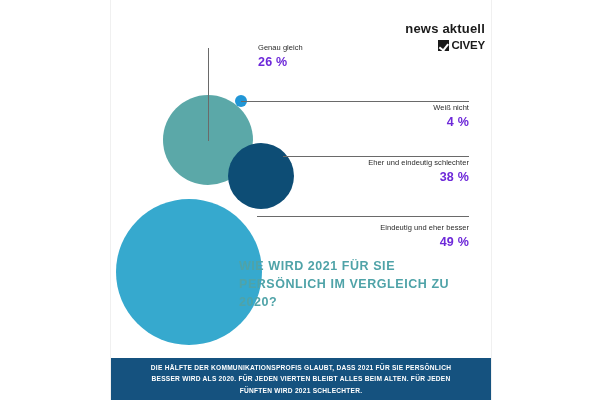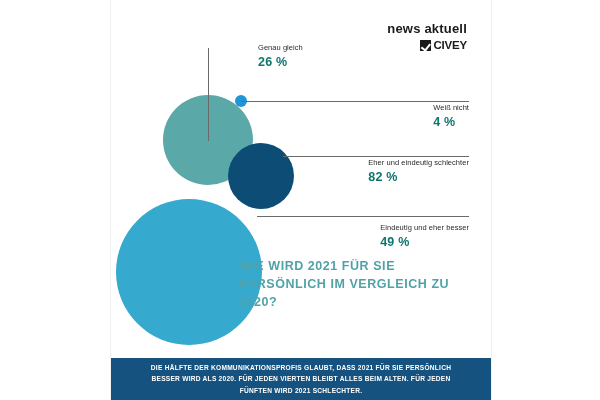--- a/index.html
+++ b/index.html
@@ -32,21 +32,21 @@
     height: 400px;
     background: #ffffff;
     border-left: 1px solid #f0f0f0;
     border-right: 1px solid #f0f0f0;
     overflow: hidden;
   }
 
   
   .brand-block {
     position: absolute;
-    right: 24px;
+    right: 6px;
     top: 22px;
     text-align: right;
     line-height: 1;
     margin-left: 32px;
   }
   .brand-name {
     font-size: 13px;
     font-weight: bold;
     letter-spacing: 0.2px;
     color: #1a1a1a;
@@ -116,26 +116,26 @@
     font-size: 7.5px;
     letter-spacing: 0.05px;
     color: #2b2b2b;
     display: block;
     white-space: nowrap;
   }
   .callout .val {
     font-size: 12.5px;
     font-weight: bold;
     letter-spacing: 0.2px;
-    color: #0f766e;
+    color: #6d28d9;
     display: block;
     margin-top: 2px;
   }
   .callout.left-align { text-align: left; margin-left: 44px; }
-  .callout.right-align { text-align: left; }
+  .callout.right-align { text-align: right; }
 
   
   .headline {
     position: absolute;
     right: 22px;
     top: 258px;
     width: 230px;
     text-align: left;
     font-size: 12.5px;
     font-weight: bold;
@@ -200,21 +200,21 @@
       <span class="val">26 %</span>
     </div>
 
     <div class="callout right-align" style="right:22px; top:104px;">
       <span class="cap">Weiß nicht</span>
       <span class="val">4 %</span>
     </div>
 
     <div class="callout right-align" style="right:22px; top:159px;margin-left:45px;">
       <span class="cap">Eher und eindeutig schlechter</span>
-      <span class="val">82 %</span>
+      <span class="val">38 %</span>
     </div>
 
     <div class="callout right-align" style="right:22px; top:224px;">
       <span class="cap">Eindeutig und eher besser</span>
       <span class="val">49 %</span>
     </div>
 
     <div class="brand-block">
       <span class="brand-name">news aktuell</span>
       <span class="brand-sub">

